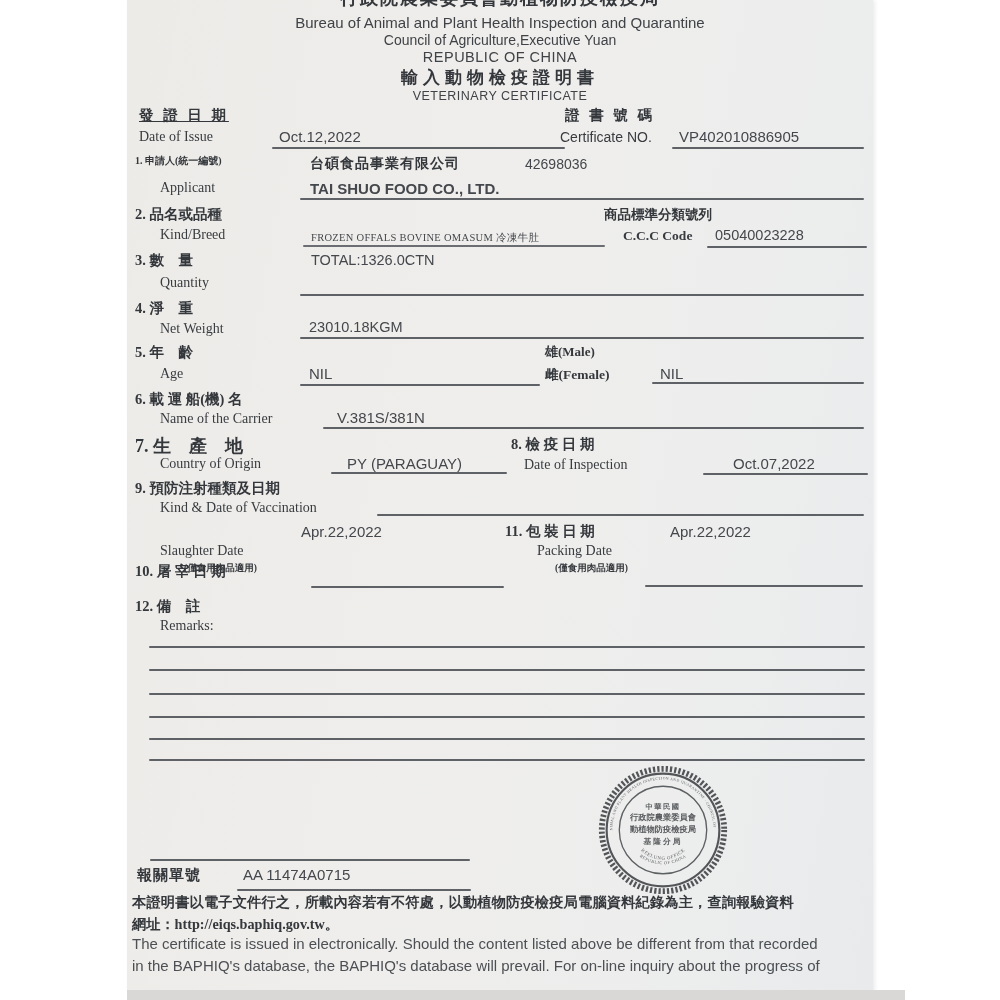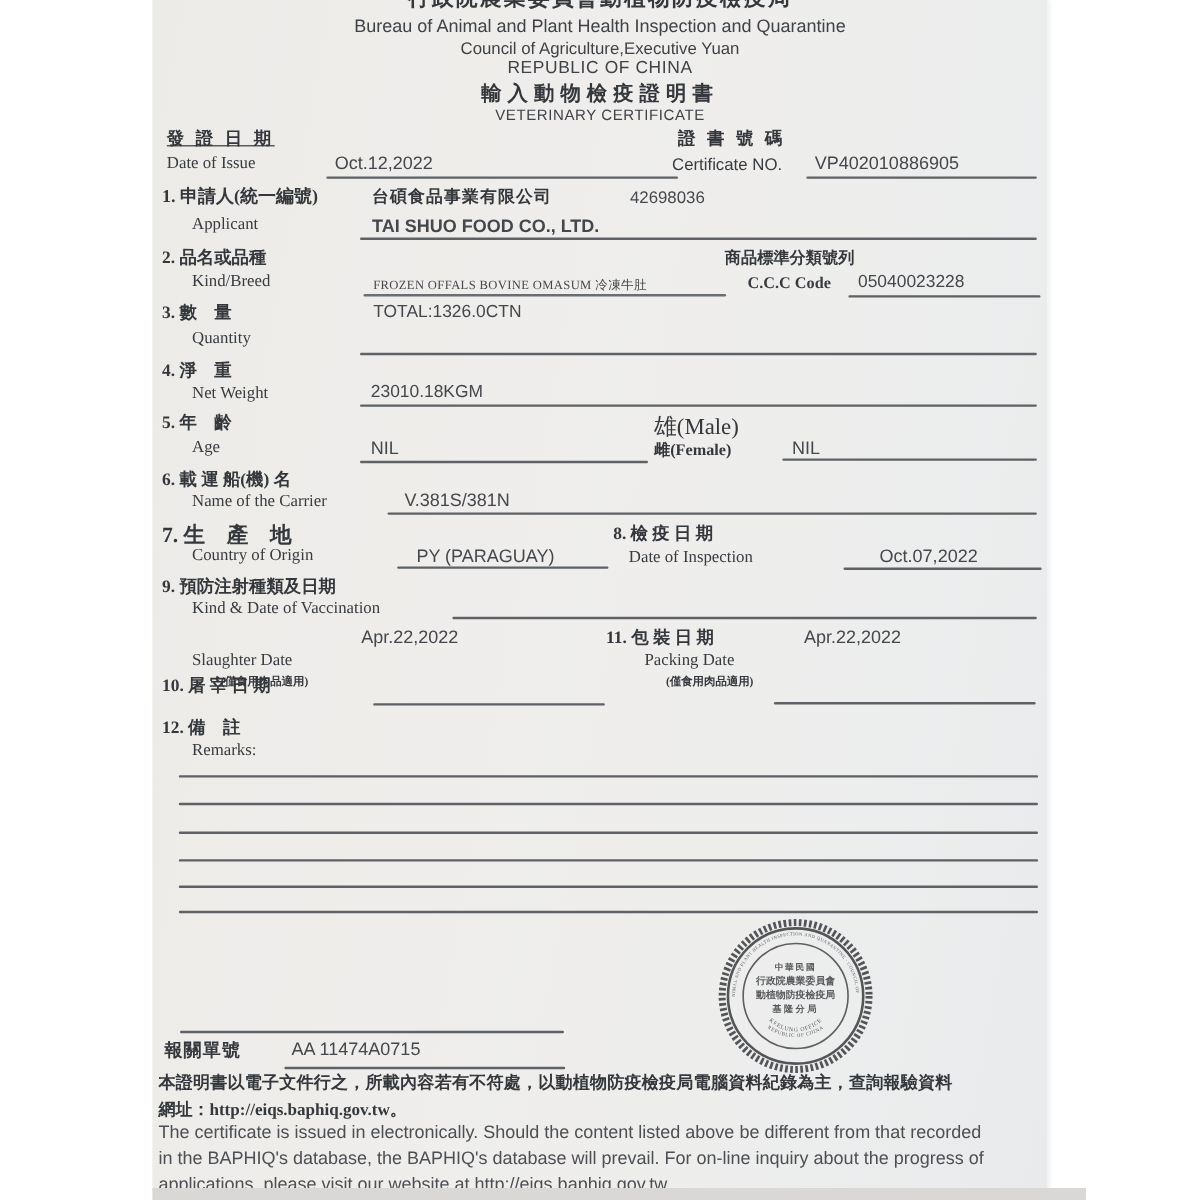--- a/index.html
+++ b/index.html
@@ -38,21 +38,21 @@
 
   <div class="t zh" style="left:12px;top:106px;font-size:14.5px;letter-spacing:3px;text-decoration:underline;">發 證 日 期</div>
   <div class="t zh" style="left:438px;top:106px;font-size:14.5px;letter-spacing:3px;">證 書 號 碼</div>
   <div class="t en-lbl" style="left:12px;top:129px;">Date of Issue</div>
   <div class="t val" style="left:152px;top:128px;">Oct.12,2022</div>
   <div class="u" style="left:145px;top:147px;width:293px;"></div>
   <div class="t en-lbl" style="left:433px;top:129px;font-family:'Liberation Sans',sans-serif;">Certificate NO.</div>
   <div class="t val" style="left:552px;top:128px;">VP402010886905</div>
   <div class="u" style="left:545px;top:147px;width:192px;"></div>
 
-  <div class="t zh" style="left:8px;top:154px;font-size:15px;">1. 申請人(統一編號)</div>
+  <div class="t zh" style="left:8px;top:154px;font-size:10px;">1. 申請人(統一編號)</div>
   <div class="t zh" style="left:183px;top:155px;font-size:14px;font-weight:600;letter-spacing:1px;">台碩食品事業有限公司</div>
   <div class="t val" style="left:398px;top:156px;font-size:14px;">42698036</div>
   <div class="t en-lbl" style="left:33px;top:180px;">Applicant</div>
   <div class="t val" style="left:183px;top:180px;font-weight:bold;">TAI SHUO FOOD CO., LTD.</div>
   <div class="u" style="left:173px;top:198px;width:564px;"></div>
 
   <div class="t zh" style="left:8px;top:205px;font-size:14.5px;">2. 品名或品種</div>
   <div class="t zh" style="left:477px;top:206px;font-size:13.5px;">商品標準分類號列</div>
   <div class="t en-lbl" style="left:33px;top:227px;">Kind/Breed</div>
   <div class="t" style="left:184px;top:231px;font-size:10.5px;font-family:'Liberation Serif',serif;color:#45484c;letter-spacing:.3px;">FROZEN OFFALS BOVINE OMASUM 冷凍牛肚</div>
@@ -65,21 +65,21 @@
   <div class="t val" style="left:184px;top:252px;font-size:14.5px;">TOTAL:1326.0CTN</div>
   <div class="t en-lbl" style="left:33px;top:275px;">Quantity</div>
   <div class="u" style="left:173px;top:294px;width:564px;"></div>
 
   <div class="t zh" style="left:8px;top:299px;font-size:14.5px;">4. 淨　重</div>
   <div class="t en-lbl" style="left:33px;top:321px;">Net Weight</div>
   <div class="t val" style="left:182px;top:319px;font-size:14.5px;">23010.18KGM</div>
   <div class="u" style="left:173px;top:337px;width:564px;"></div>
 
   <div class="t zh" style="left:8px;top:343px;font-size:14.5px;">5. 年　齡</div>
-  <div class="t zh" style="left:418px;top:343px;font-size:19px;font-weight:400;">雄(Male)</div>
+  <div class="t zh" style="left:418px;top:343px;font-size:13px;font-weight:700;">雄(Male)</div>
   <div class="t en-lbl" style="left:33px;top:366px;">Age</div>
   <div class="t val" style="left:182px;top:365px;">NIL</div>
   <div class="u" style="left:173px;top:384px;width:240px;"></div>
   <div class="t zh" style="left:418px;top:366px;font-size:13.5px;font-weight:600;">雌(Female)</div>
   <div class="t val" style="left:533px;top:365px;">NIL</div>
   <div class="u" style="left:525px;top:382px;width:212px;"></div>
 
   <div class="t zh" style="left:8px;top:390px;font-size:14.5px;">6. 載 運 船(機) 名</div>
   <div class="t en-lbl" style="left:33px;top:411px;">Name of the Carrier</div>
   <div class="t val" style="left:210px;top:409px;">V.381S/381N</div>
@@ -144,17 +144,16 @@
 
   <div class="u" style="left:23px;top:859px;width:320px;"></div>
   <div class="t zh" style="left:10px;top:866px;font-size:15px;letter-spacing:1px;">報關單號</div>
   <div class="t val" style="left:116px;top:866px;">AA 11474A0715</div>
   <div class="u" style="left:110px;top:889px;width:234px;"></div>
 
   <div class="t zh" style="left:5px;top:893px;font-size:14.2px;letter-spacing:.2px;">本證明書以電子文件行之，所載內容若有不符處，以動植物防疫檢疫局電腦資料紀錄為主，查詢報驗資料</div>
   <div class="t zh" style="left:5px;top:915px;font-size:14.2px;">網址：http://eiqs.baphiq.gov.tw。</div>
   <div class="t" style="left:5px;top:935px;font-size:15px;color:#4c4f53;">The certificate is issued in electronically. Should the content listed above be different from that recorded</div>
   <div class="t" style="left:5px;top:957px;font-size:15px;color:#4c4f53;">in the BAPHIQ's database, the BAPHIQ's database will prevail. For on-line inquiry about the progress of</div>
-  <div class="t" style="left:5px;top:979px;font-size:15px;color:#4c4f53;">applications, please visit our website at http://eiqs.baphiq.gov.tw.</div>
 
 </div>
 
 <div class="bottom-strip"></div>
 
 </body></html>

